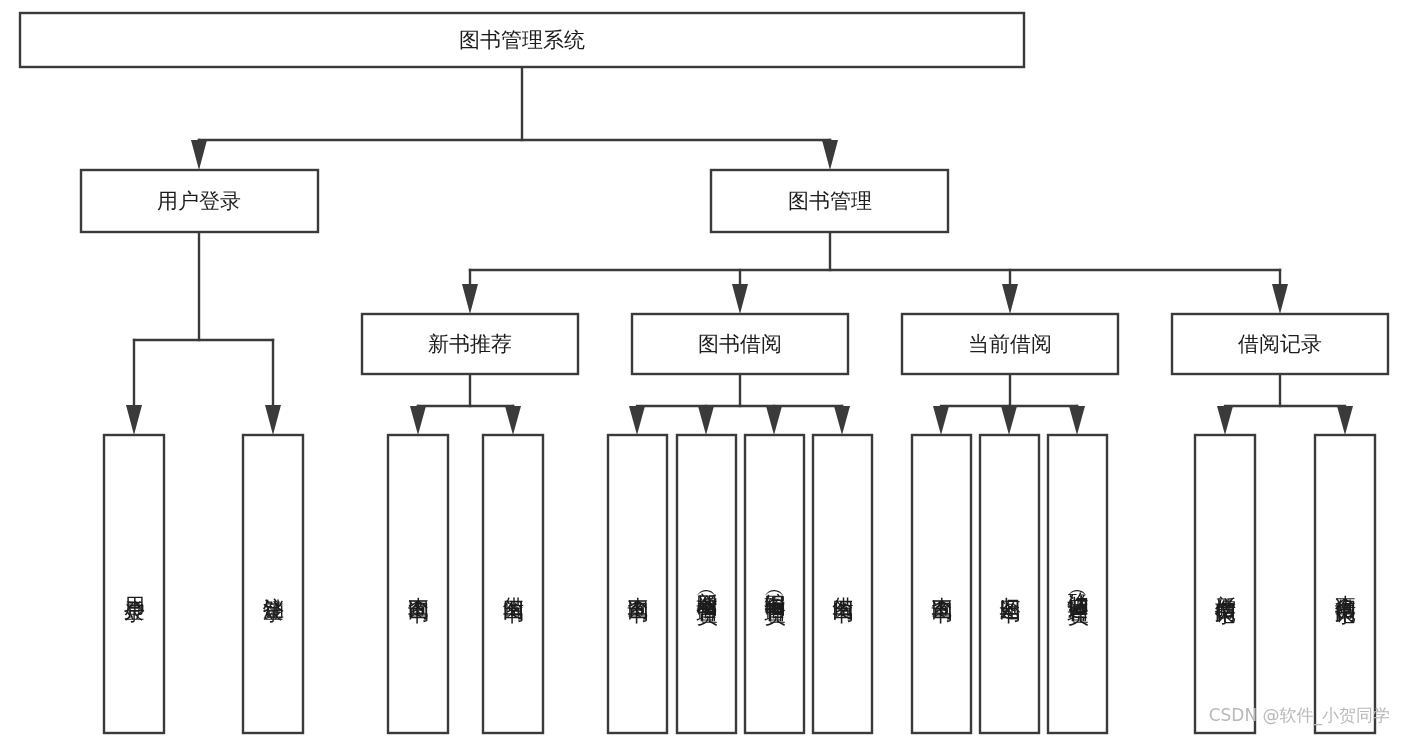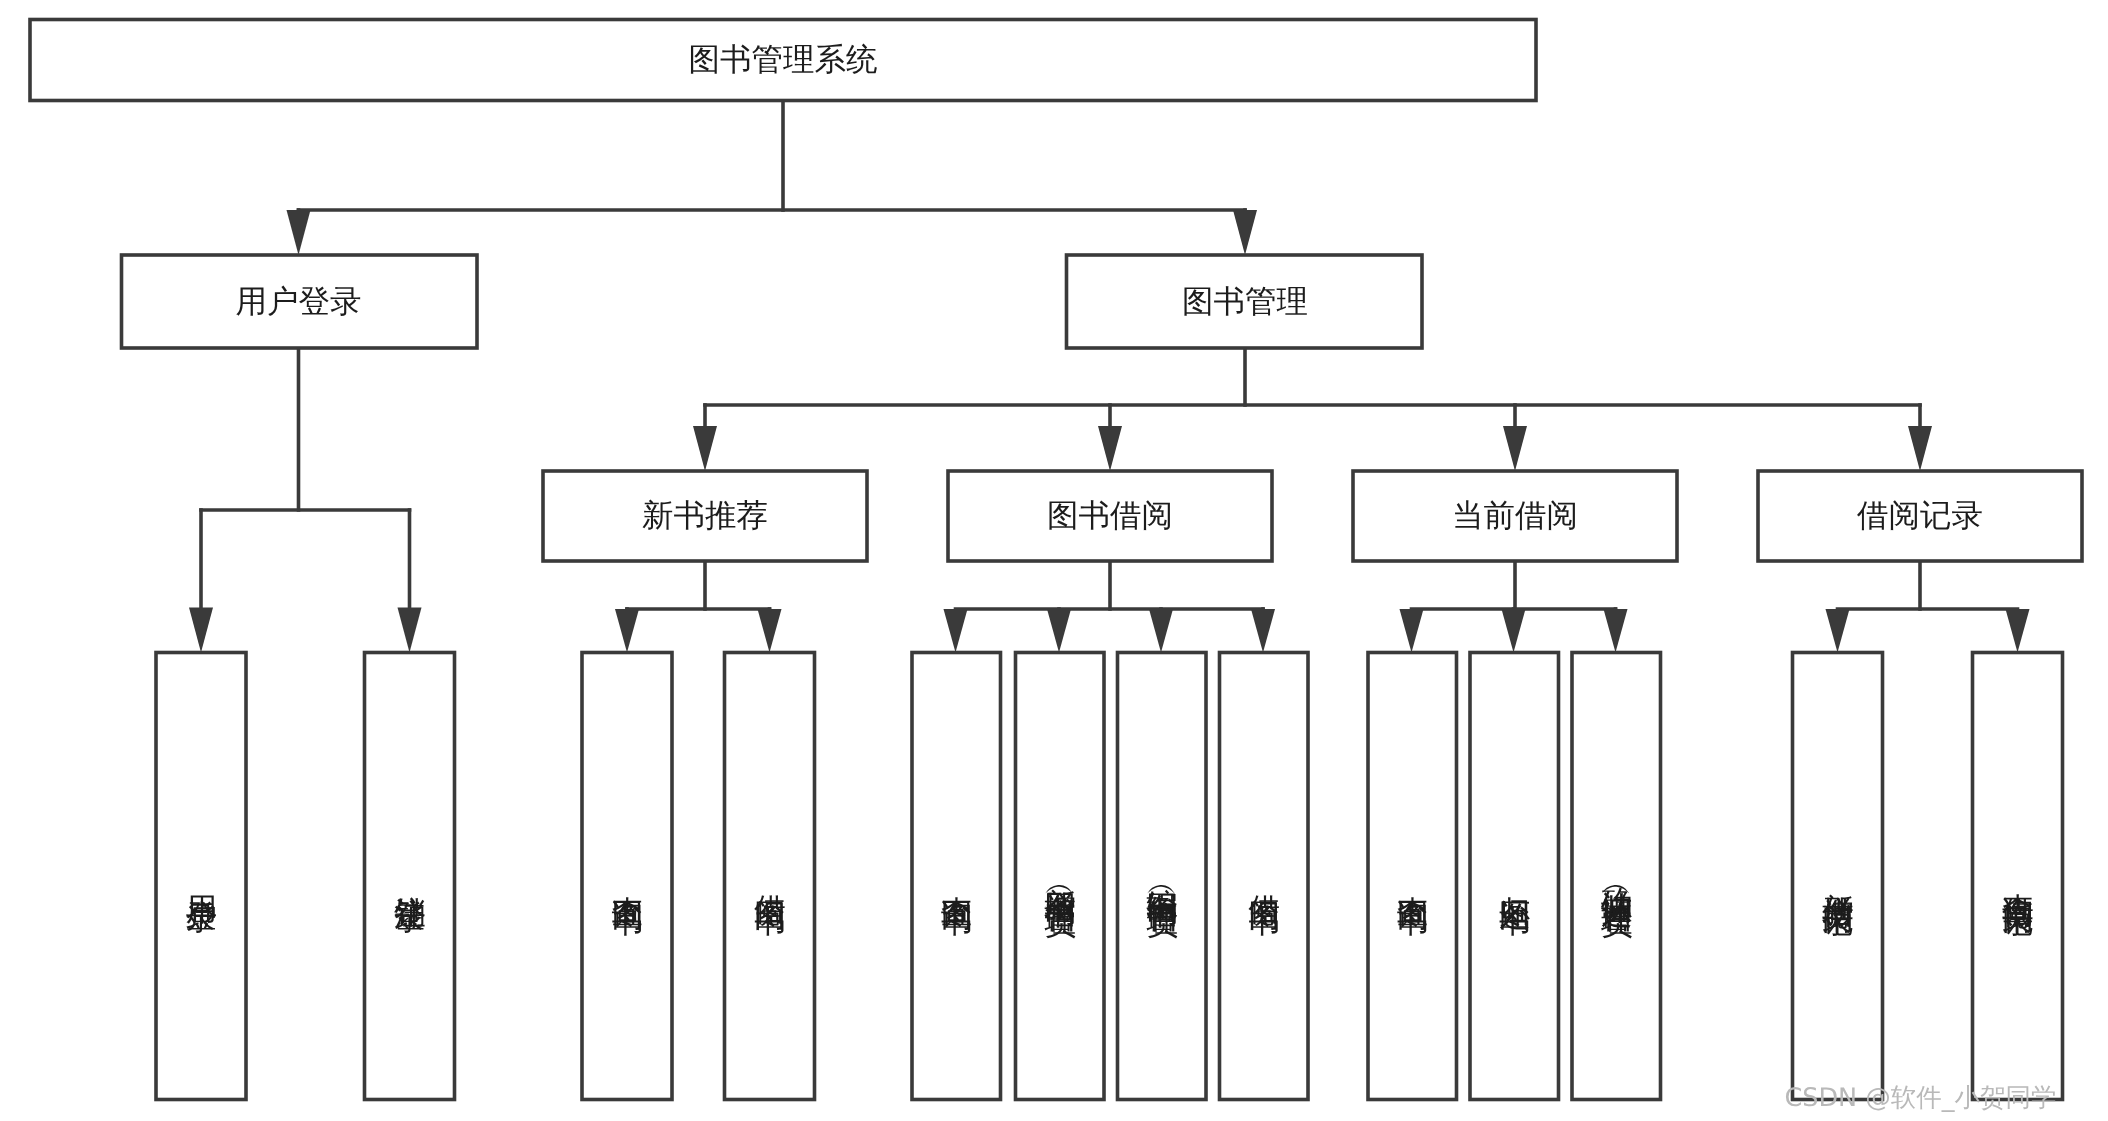--- a/index.html
+++ b/index.html
@@ -10,20 +10,21 @@
   body {
     width: 1405px;
     height: 747px;
     font-family: "DejaVu Sans", "Liberation Sans", sans-serif;
     overflow: hidden;
   }
   #diagram-root {
     position: relative;
     width: 1377px;
     height: 747px;
+    padding-left: 19px;
   }
   svg.diagram {
     position: absolute;
     top: 0;
     left: 0;
     width: 1405px;
     height: 747px;
   }
   .box-rect {
     fill: #ffffff;
@@ -57,21 +58,21 @@
     font-size: 21px;
     line-height: 1.18;
     letter-spacing: 2px;
     color: #1c1c1c;
     white-space: nowrap;
     pointer-events: none;
   }
   .watermark {
     position: absolute;
     right: 6px;
-    bottom: 4px;
+    bottom: 20px;
     font-family: "DejaVu Sans", "Liberation Sans", sans-serif;
     font-size: 17px;
     color: #b9b9b9;
     white-space: nowrap;
   }
 </style>
 </head>
 <body>
 
 <div id="diagram-root">

